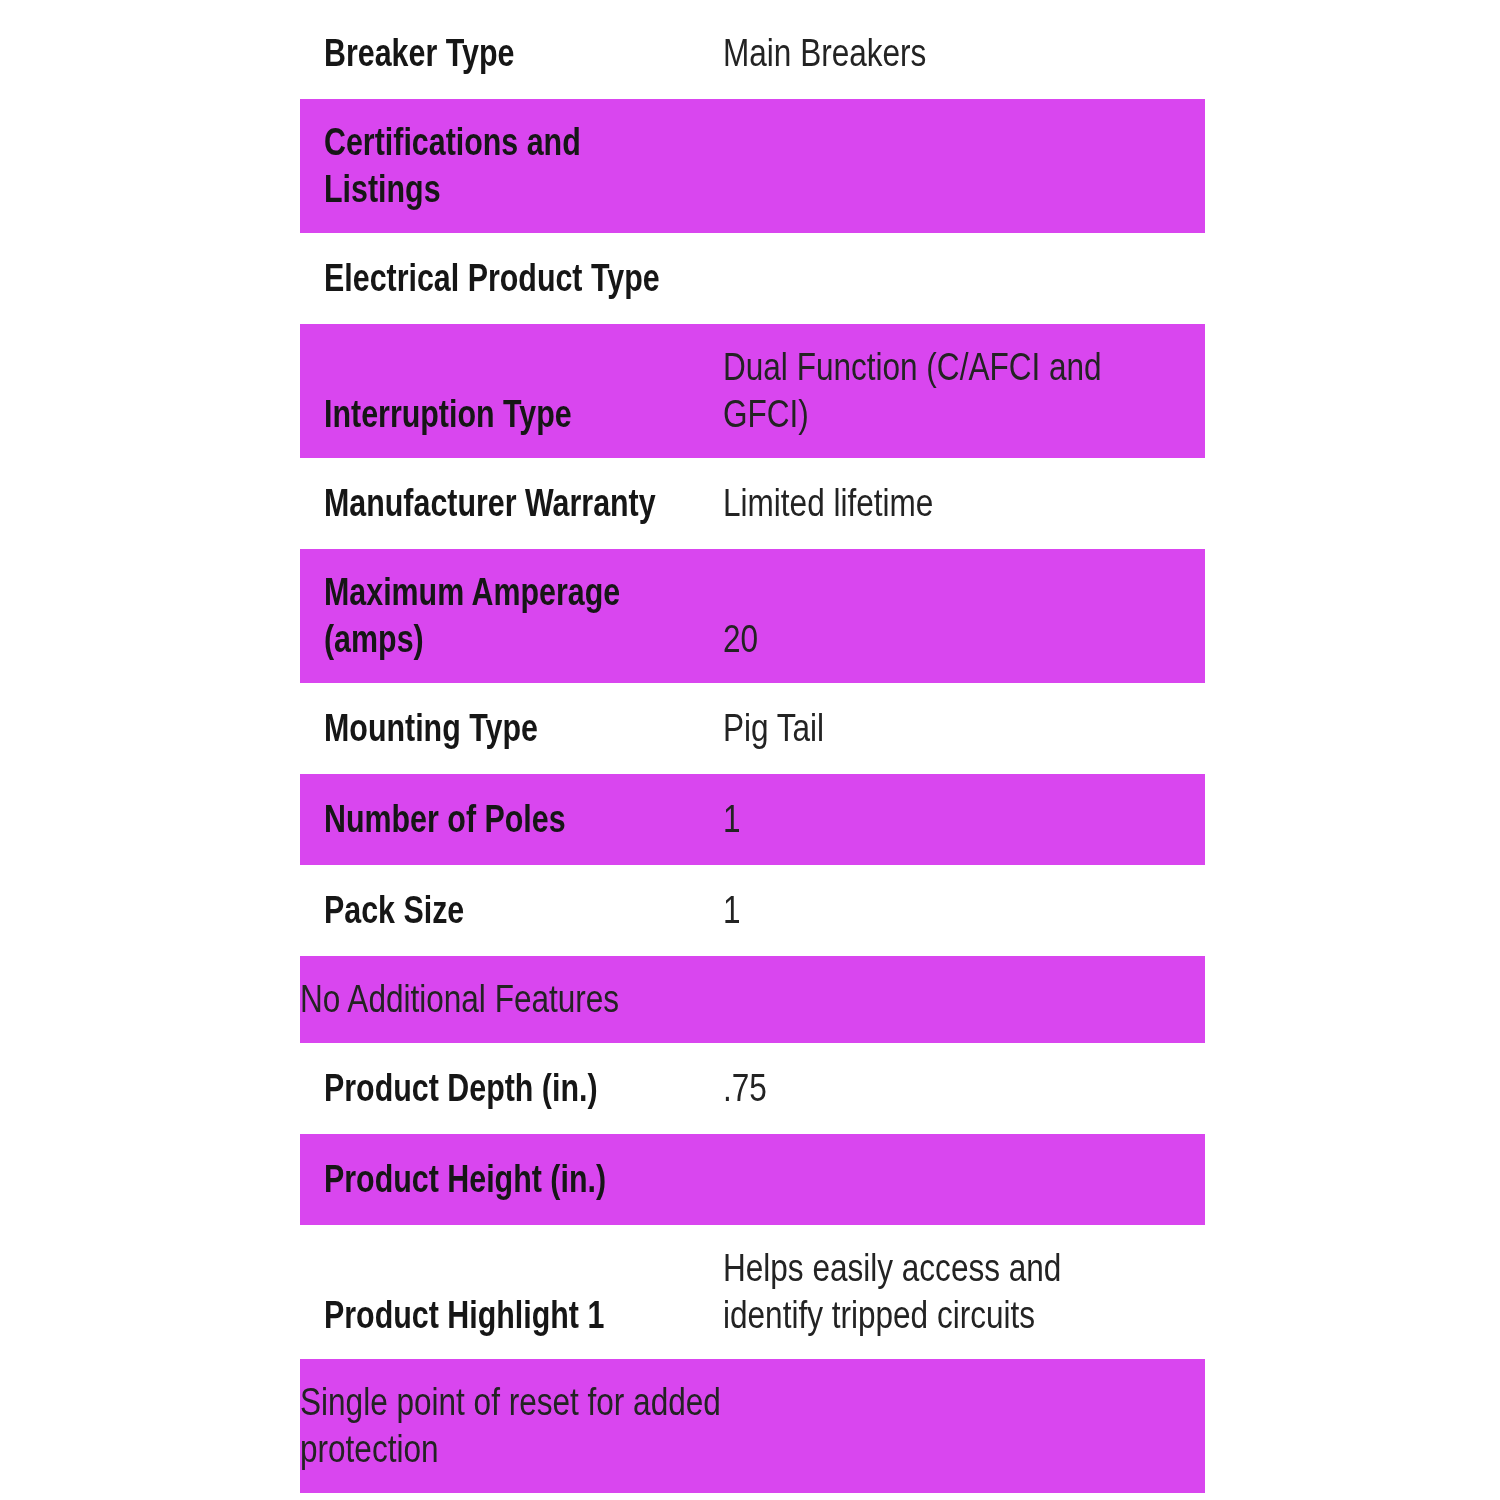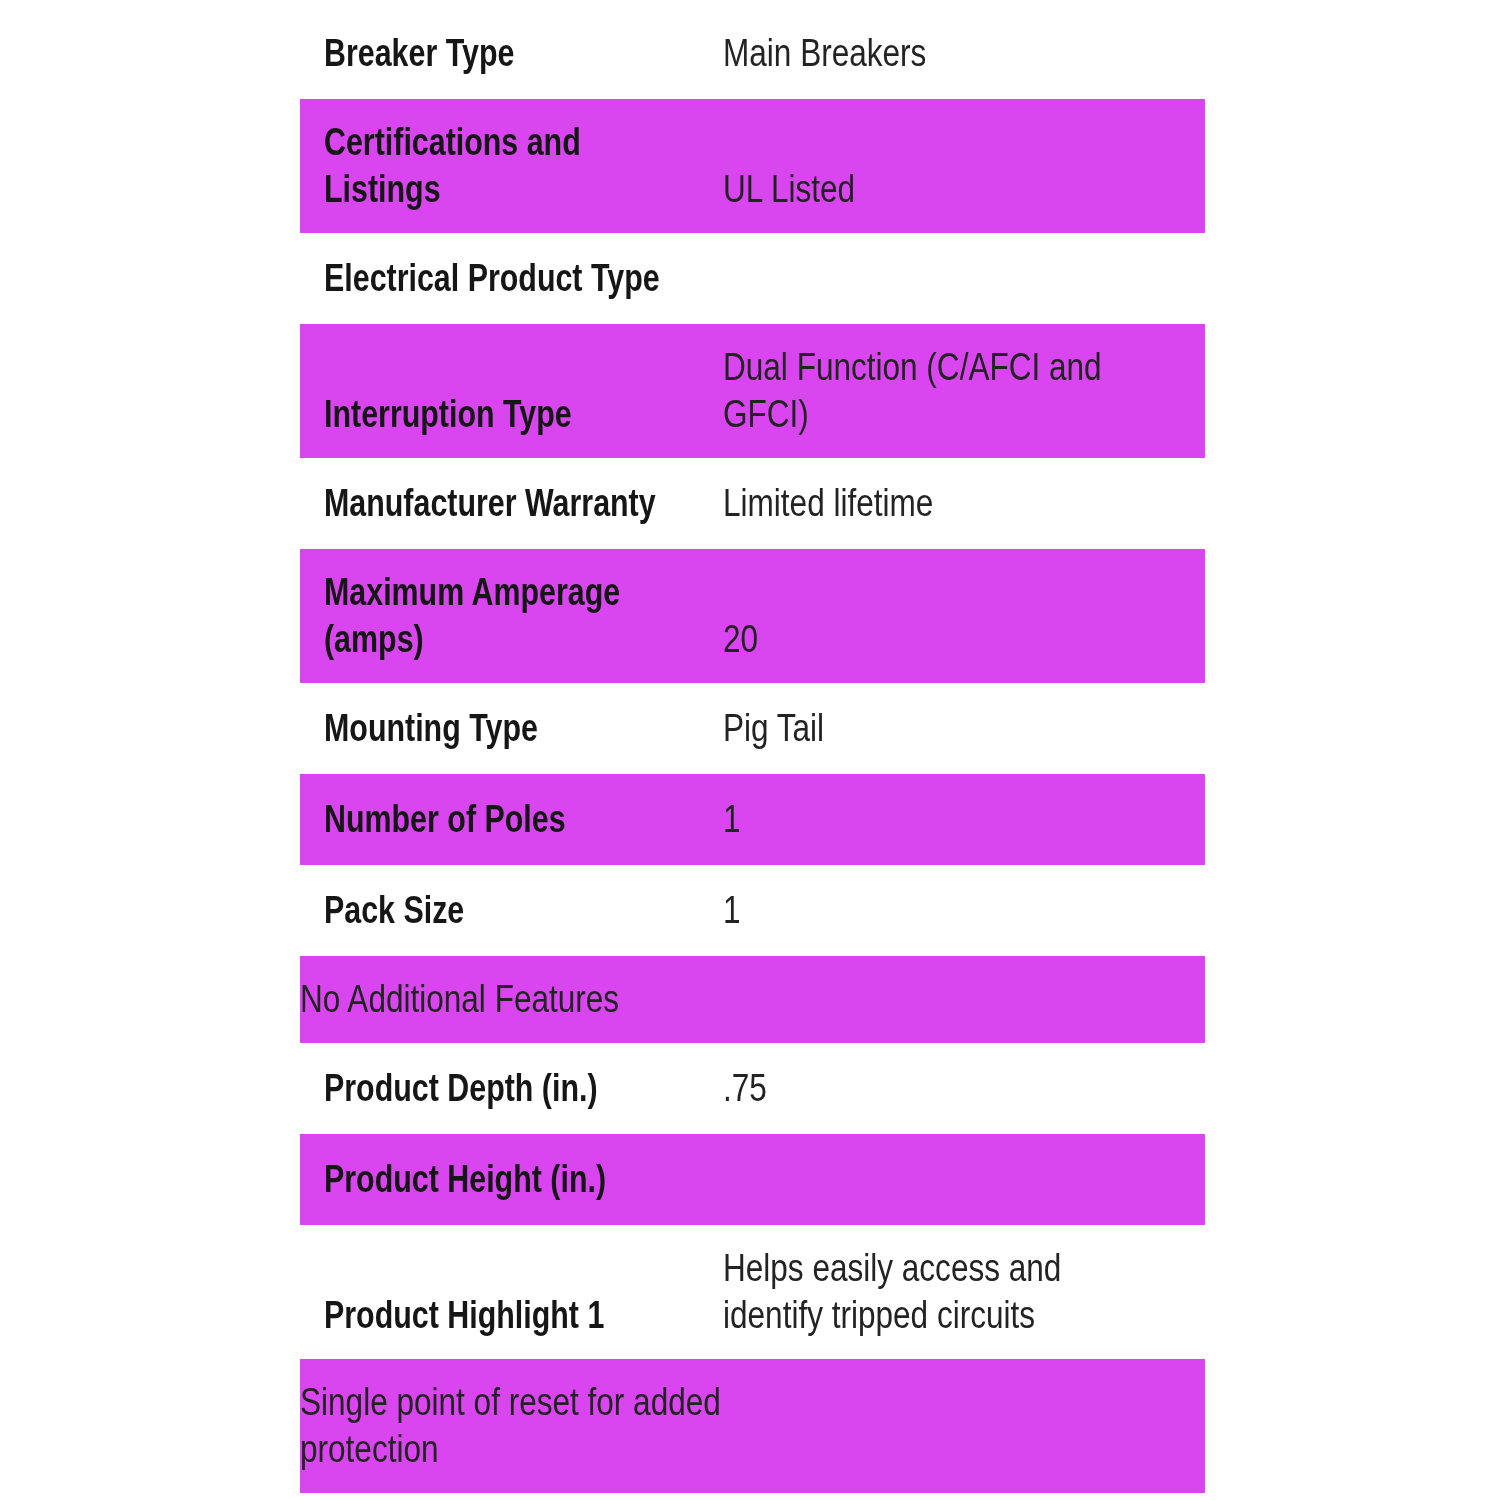--- a/index.html
+++ b/index.html
@@ -73,23 +73,20 @@
     </div>
     <div class="spec-value-cell">
       <span class="txt value">Main Breakers</span>
     </div>
   </div>
 
   <div class="spec-row alt tall">
     <div class="spec-label-cell">
       <span class="txt label">Certifications and
 Listings</span>
-    </div>
-    <div class="spec-value-cell">
-      <span class="txt value">UL Listed</span>
     </div>
   </div>
 
   <div class="spec-row">
     <div class="spec-label-cell">
       <span class="txt label">Electrical Product Type</span>
     </div>
   </div>
 
   <div class="spec-row alt tall">

